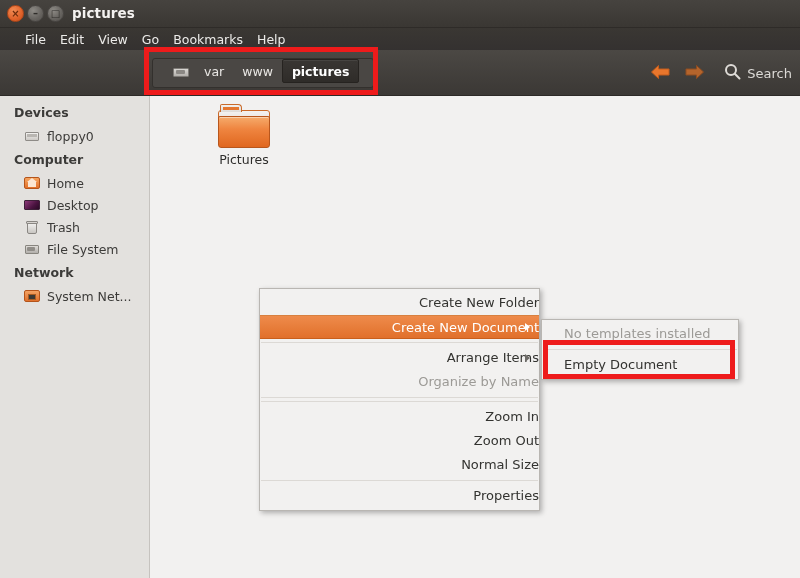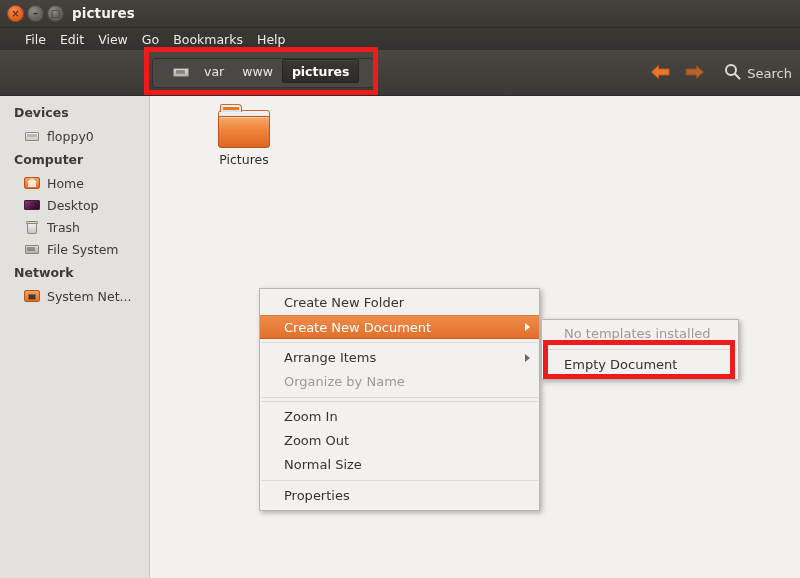--- a/index.html
+++ b/index.html
@@ -322,20 +322,21 @@
   }
   .ctx-item {
     position: relative;
     height: 24px;
     line-height: 24px;
     padding-left: 24px;
     font-size: 13px;
     color: #333330;
     white-space: nowrap;
     box-sizing: border-box;
+    text-align: right;
   }
   .ctx-item.selected {
     background: linear-gradient(to bottom,#ee8b4b 0%,#e1702b 100%);
     color: #ffffff;
     border-top: 1px solid #d8803f;
     border-bottom: 1px solid #c95f1c;
   }
   .ctx-item.disabled { color: #9c9a96; }
   .ctx-sep {
     height: 1px;

